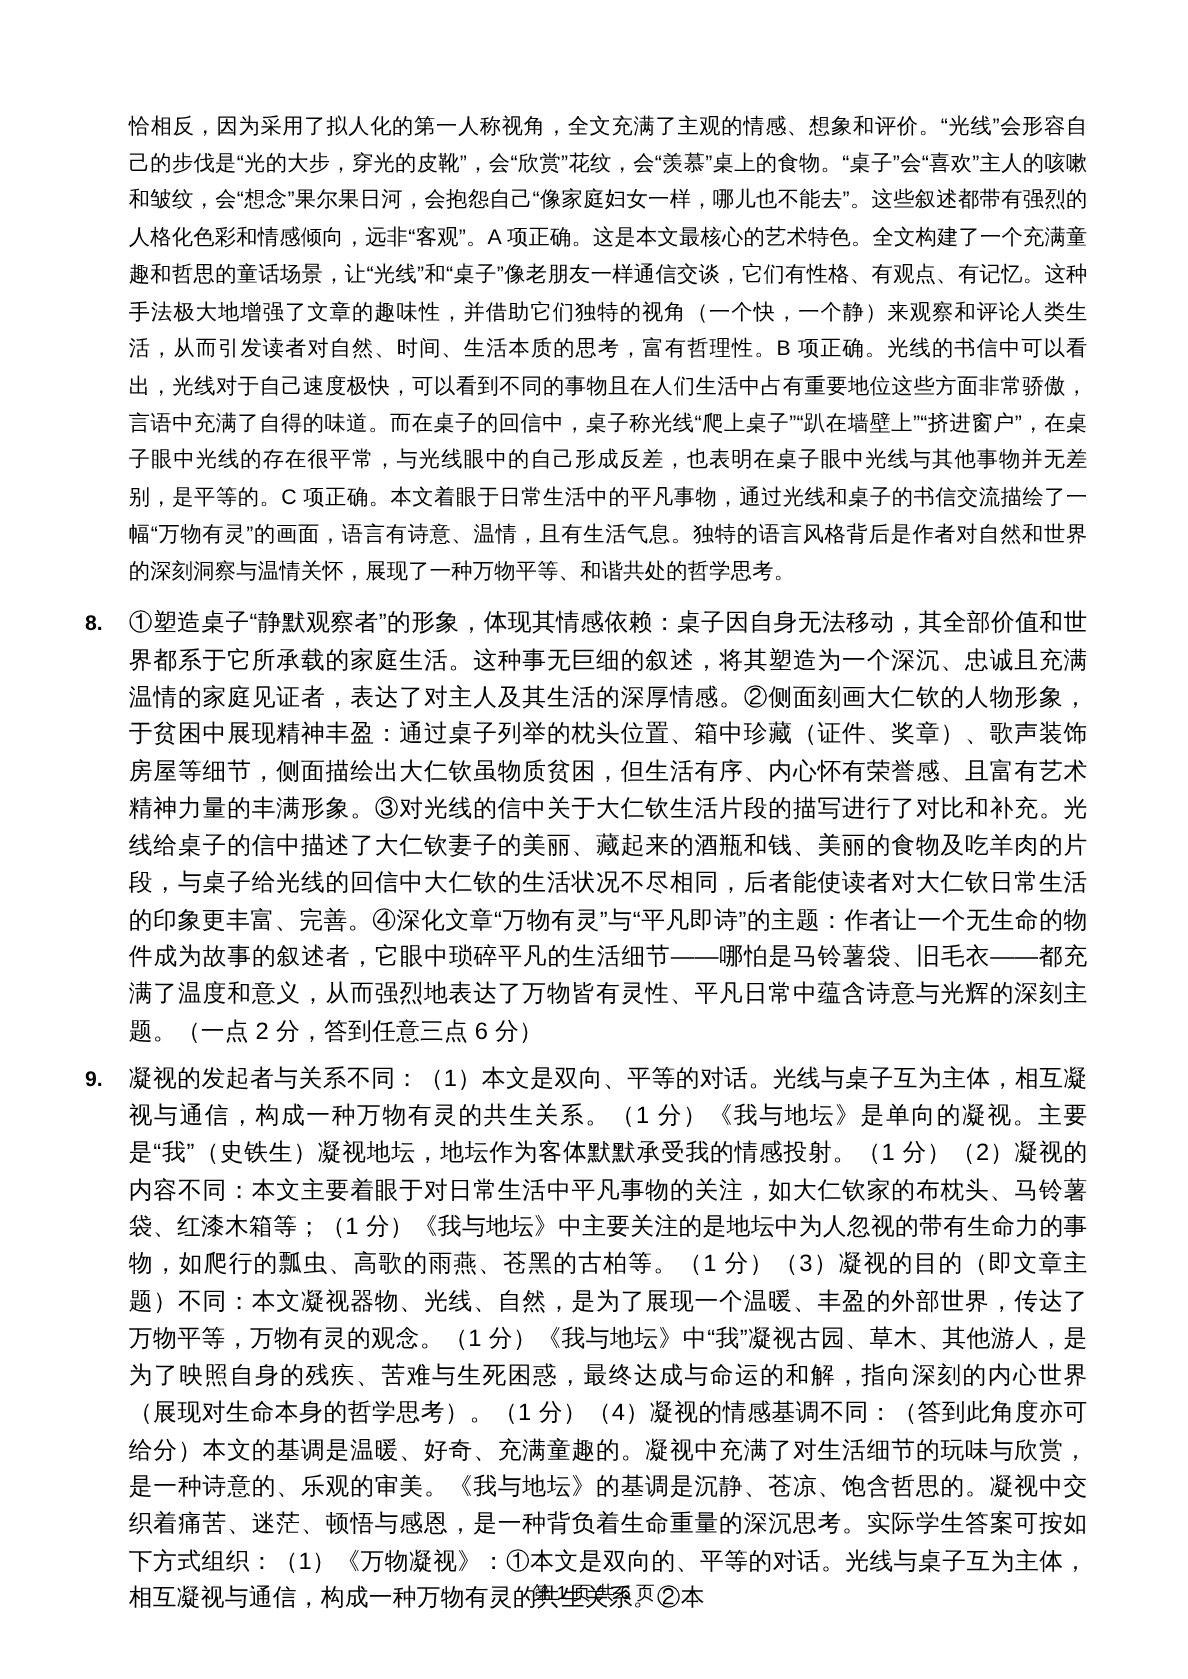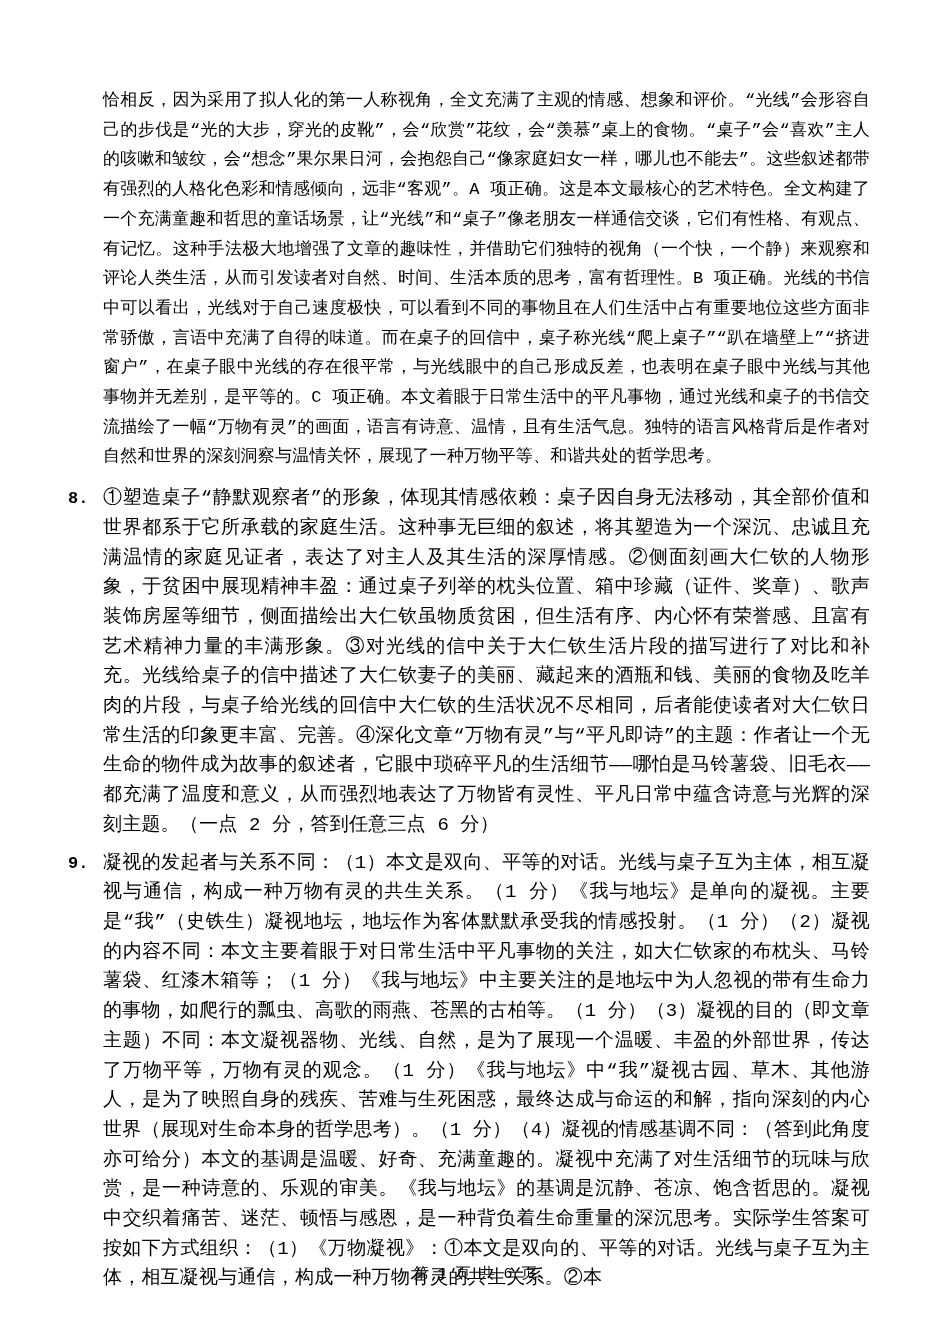--- a/index.html
+++ b/index.html
@@ -6,21 +6,21 @@
     margin: 0;
     padding: 0;
     background: #ffffff;
   }
   .page {
     position: relative;
     width: 950px;
     height: 1343px;
     background: #ffffff;
     color: #000000;
-    font-family: Liberation Mono, monospace;
+    font-family: Liberation Sans, sans-serif;
     overflow: hidden;
   }
   .doc-body {
     position: absolute;
     left: 103px;
     top: 86px;
     width: 767px;
   }
   .para {
     margin: 0;

